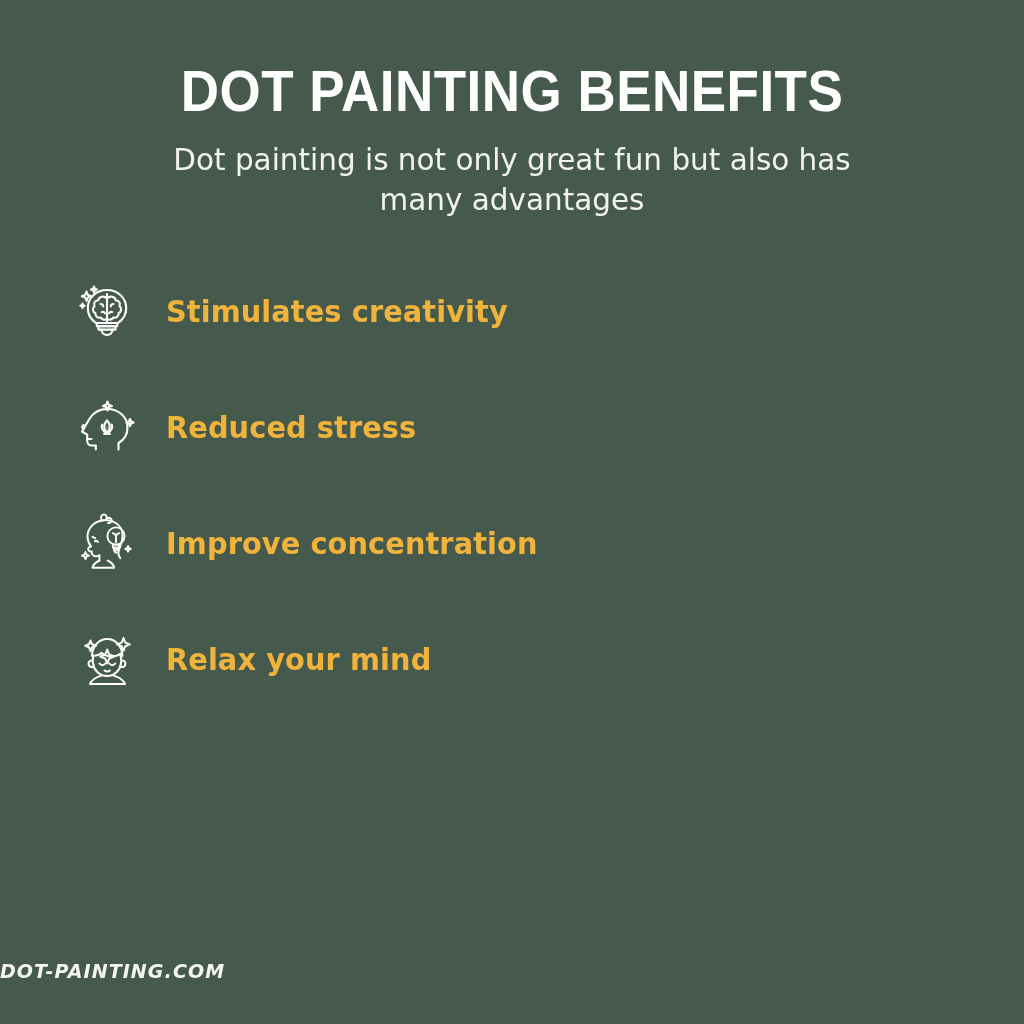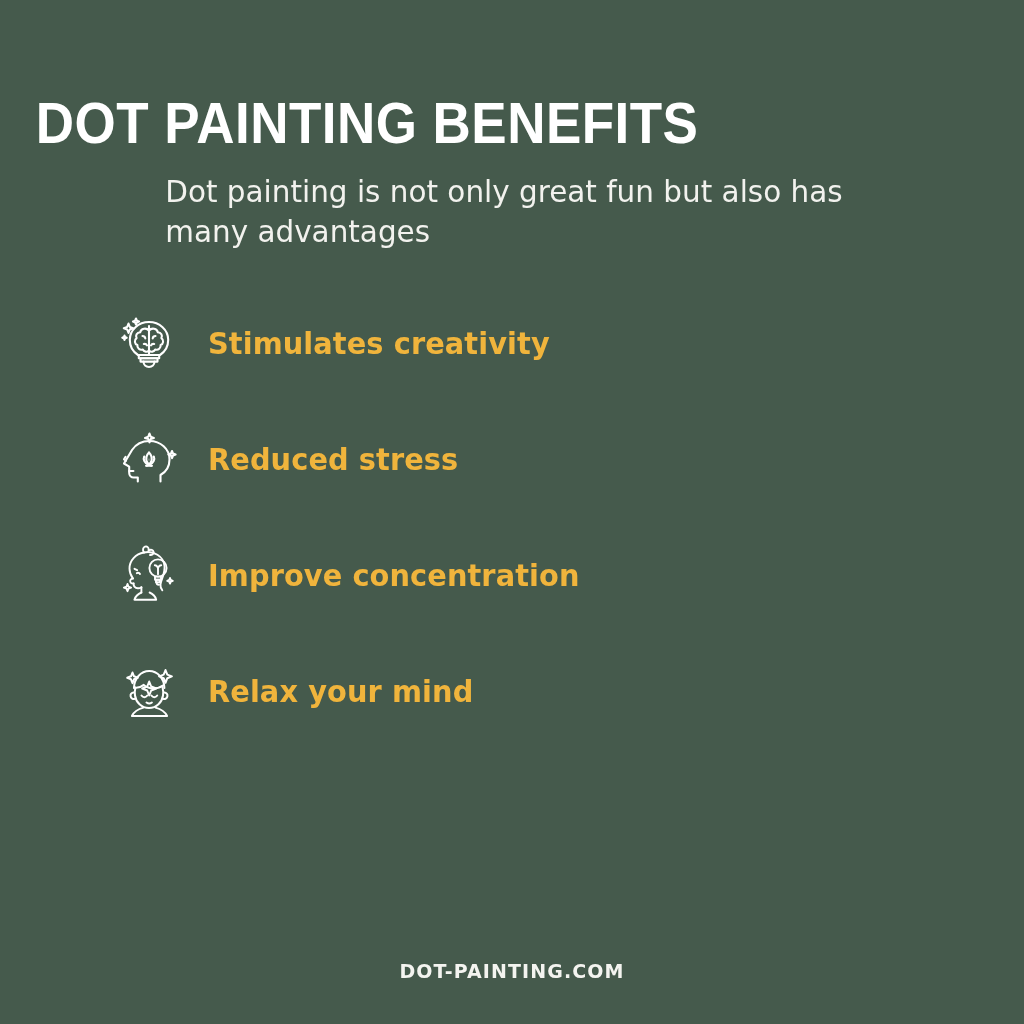--- a/index.html
+++ b/index.html
@@ -20,22 +20,22 @@
     background: #455a4c;
     box-sizing: border-box;
     display: flex;
     flex-direction: column;
     align-items: center;
   }
 
   
   .header {
     width: 100%;
-    text-align: left;
-    padding-top: 94px;
+    text-align: center;
+    padding-top: 62px;
   }
   .title {
     color: #ffffff;
     font-size: 57px;
     font-weight: bold;
     letter-spacing: 0.5px;
     line-height: 1.05;
     margin: 0;
     font-family: "Liberation Sans", sans-serif;
     transform: scaleX(0.93);
@@ -48,21 +48,21 @@
     margin: 18px auto 0 auto;
     width: 730px;
     font-family: "DejaVu Sans", sans-serif;
     transform: scaleX(0.95);
   }
 
   
   .benefits {
     margin-top: 34px;
     width: 100%;
-    padding-left: 112px;
+    padding-left: 70px;
     box-sizing: border-box;
   }
   .benefit-row {
     display: flex;
     align-items: center;
     height: 116px;
   }
   .benefit-icon {
     width: 74px;
     height: 74px;
@@ -87,21 +87,21 @@
     transform: scaleX(0.96);
     transform-origin: left center;
   }
 
   
   .footer {
     position: absolute;
     left: 0;
     right: 0;
     bottom: 42px;
-    text-align: center;
+    font-style: italic;
   }
   .footer-text {
     color: #f4f4f0;
     font-size: 19px;
     font-weight: bold;
     letter-spacing: 1.1px;
     font-family: "DejaVu Sans", sans-serif;
   }
 </style>
 </head>

